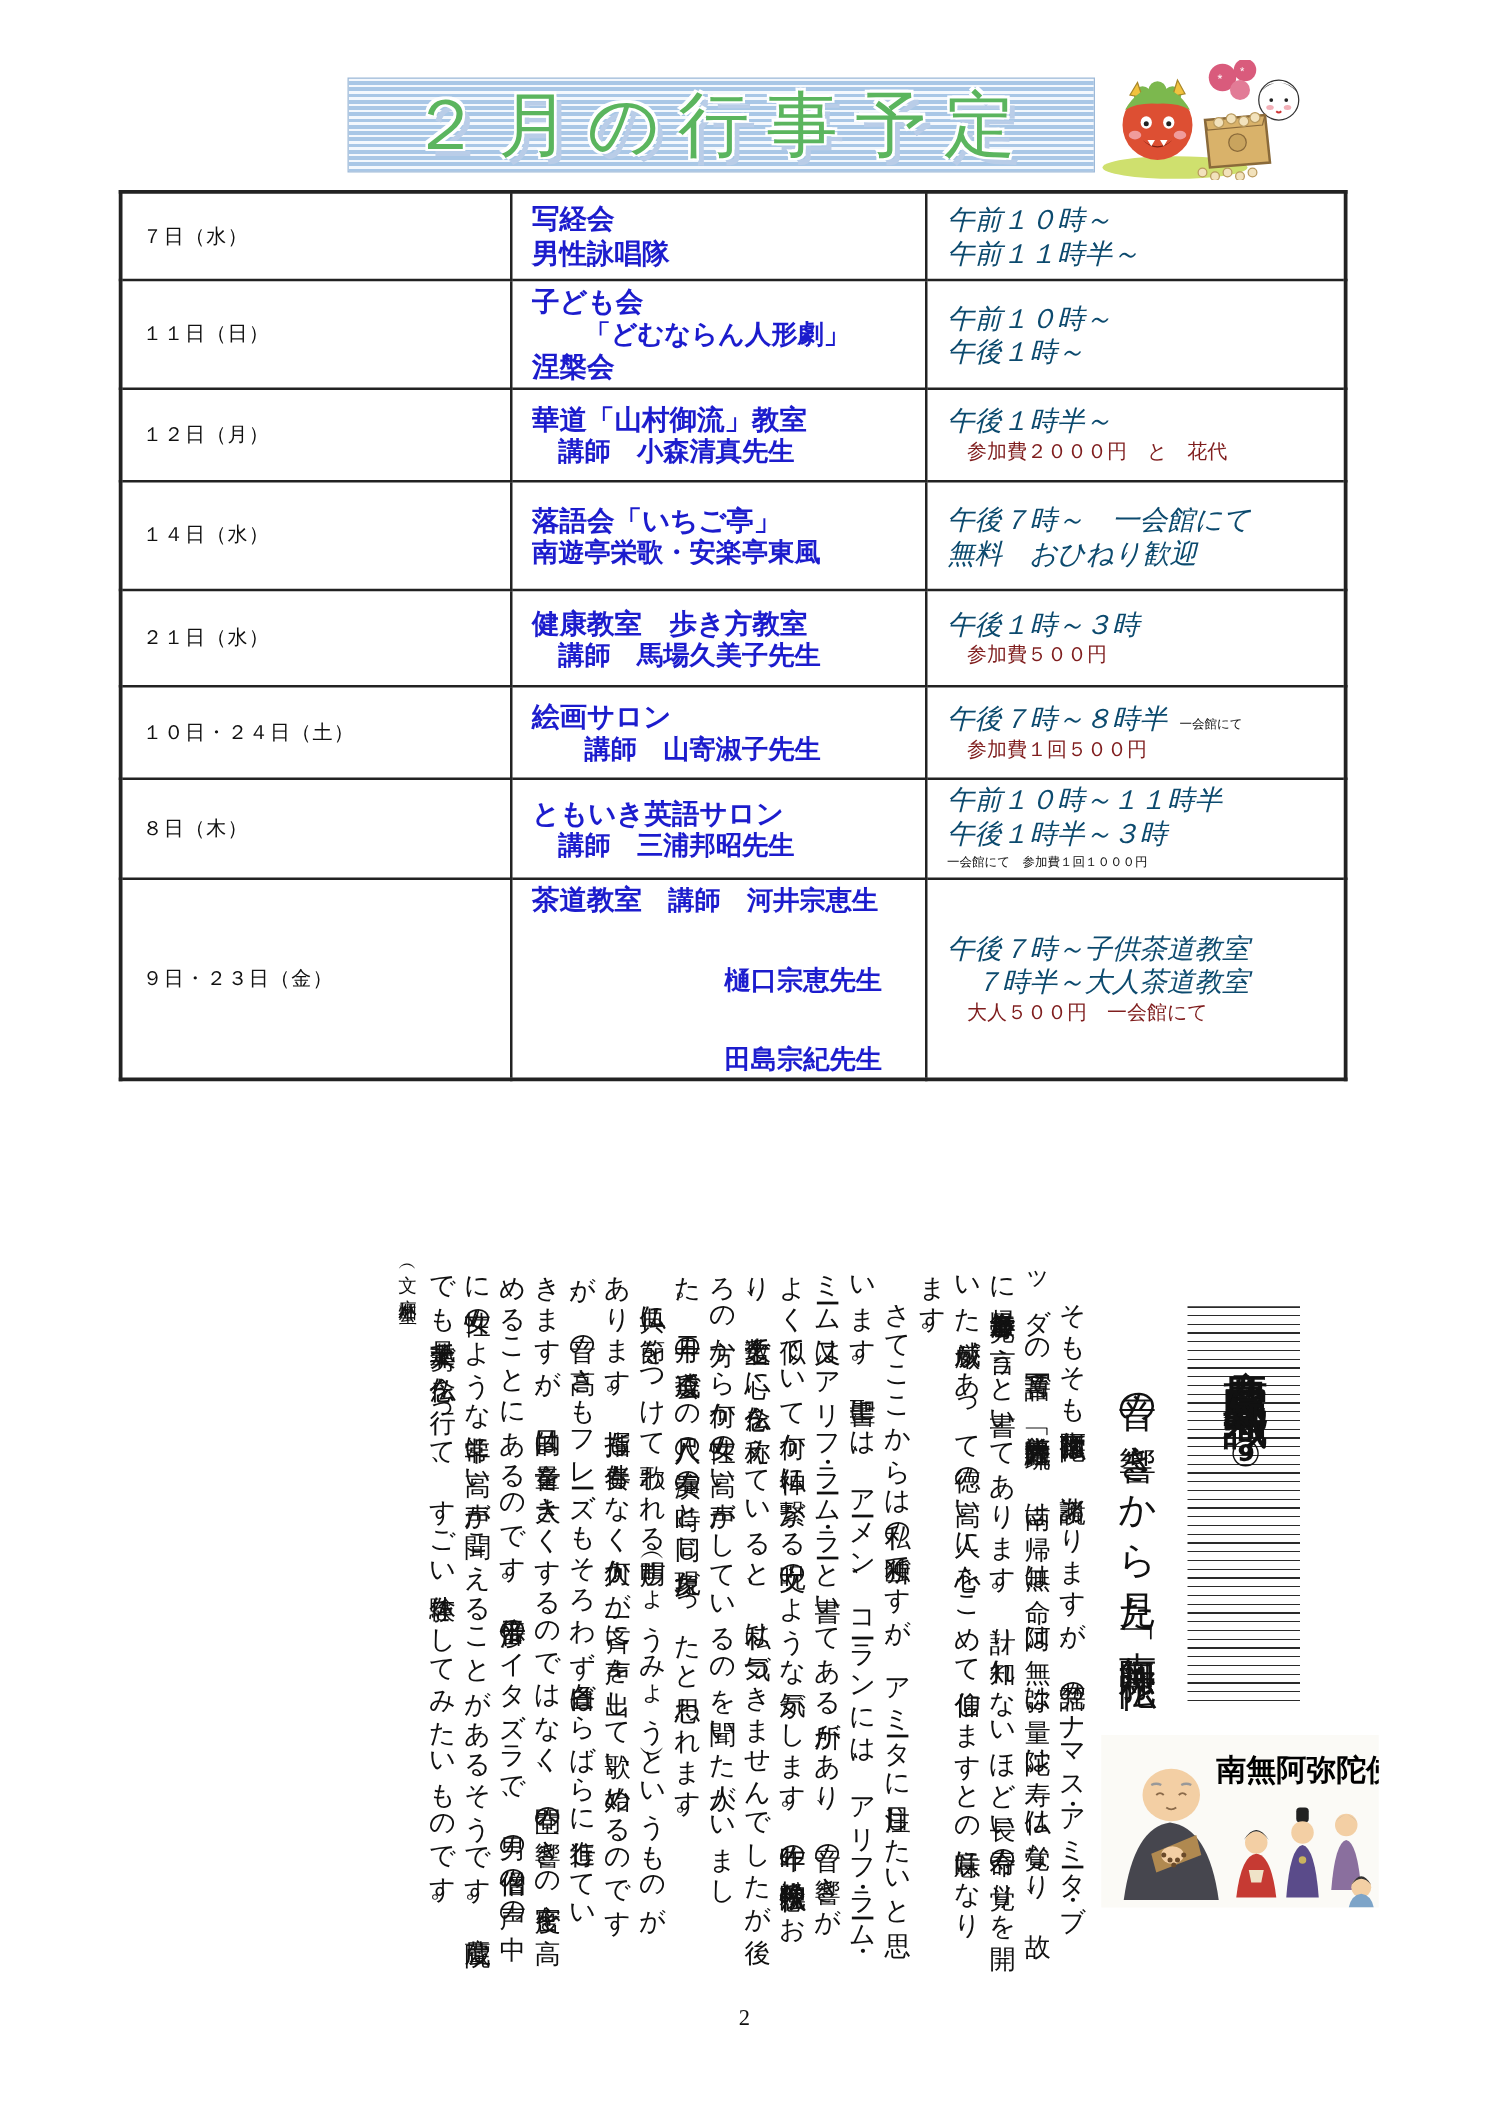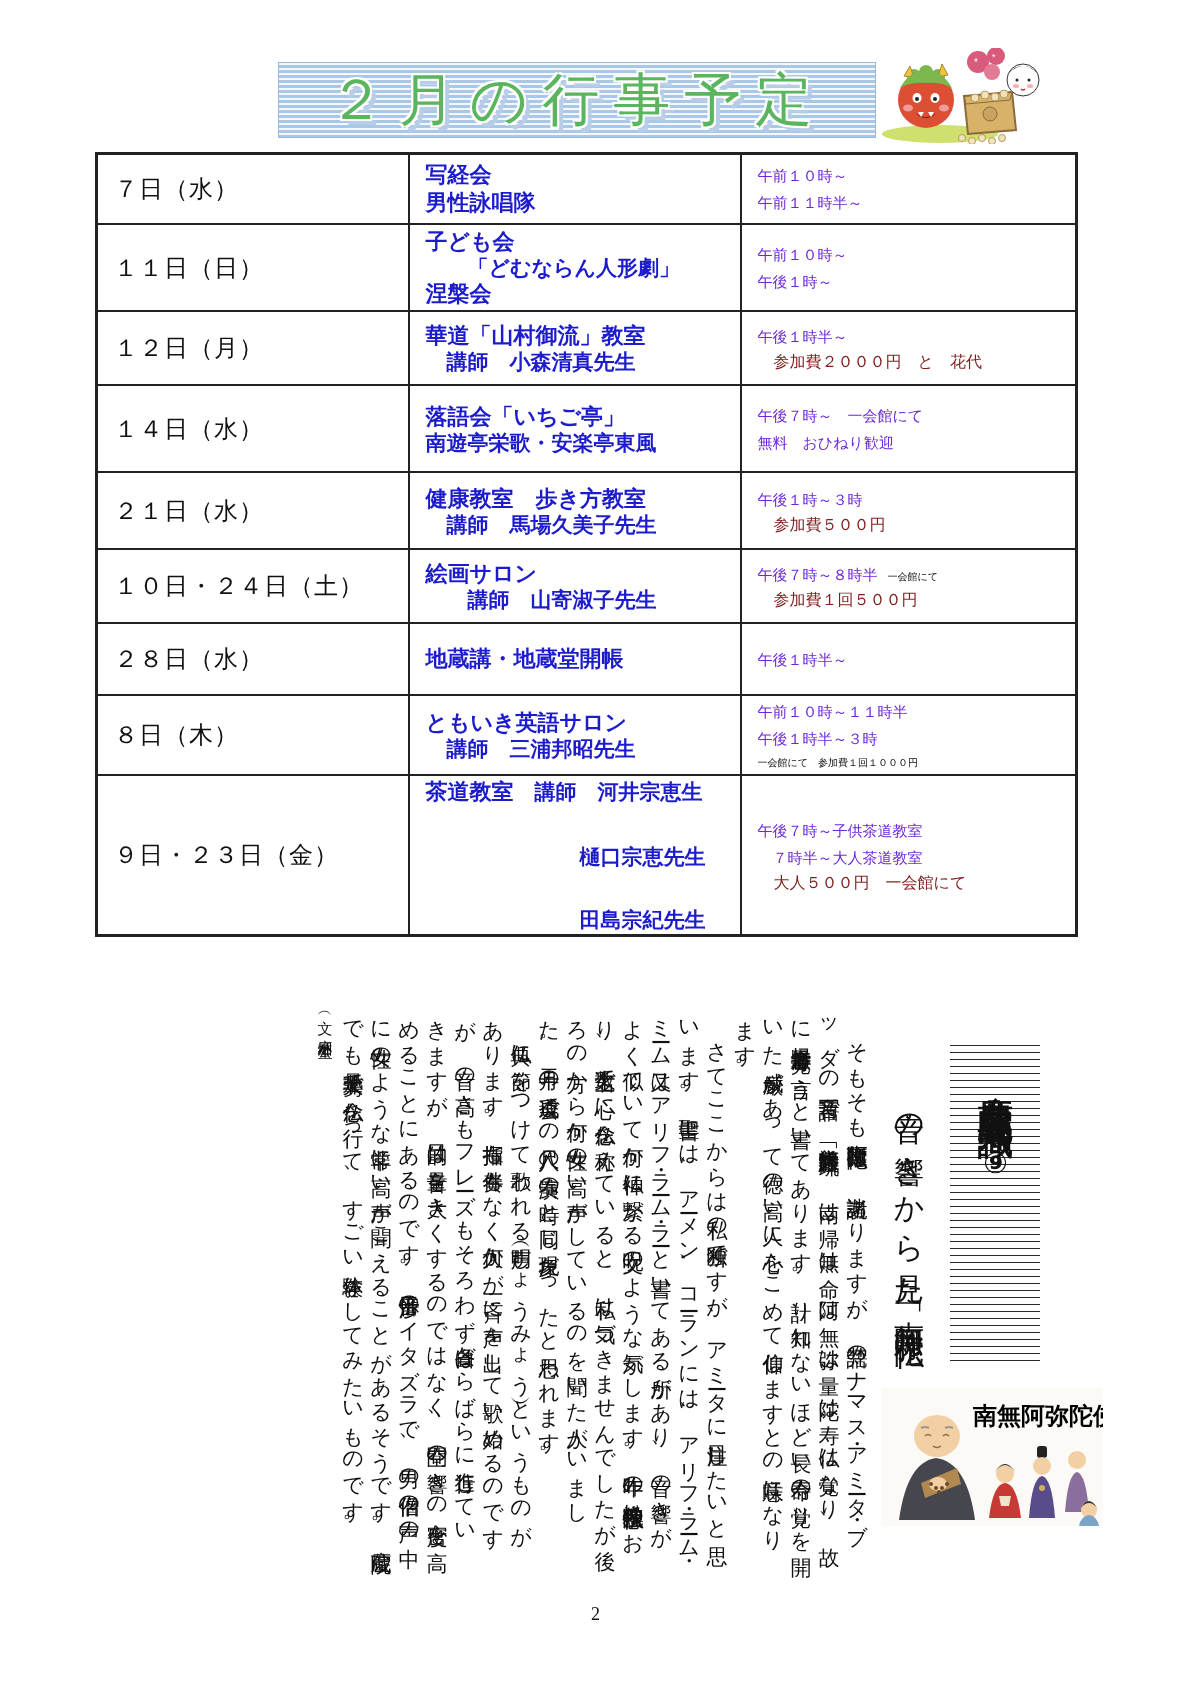--- a/index.html
+++ b/index.html
@@ -36,28 +36,28 @@
   .etable tr:nth-child(1) td{height:64px}
   .etable tr:nth-child(2) td{height:81px}
   .etable tr:nth-child(3) td{height:68px}
   .etable tr:nth-child(4) td{height:81px}
   .etable tr:nth-child(5) td{height:71px}
   .etable tr:nth-child(6) td{height:68px}
   .etable tr:nth-child(7) td{height:66px}
   .etable tr:nth-child(8) td{height:69px}
   .etable tr:nth-child(9) td{height:83px}
   .etable tr:nth-child(10) td{height:84px}
-  .c-date{font-size:24px;letter-spacing:1px;}
+  .c-date{font-size:16px;letter-spacing:1px;}
   .c-ev{color:#1c1ccd;font-weight:bold;}
   .c-tm{}
   .line{white-space:nowrap;}
   .al-r{text-align:right;padding-right:34px;margin-top:39px;}
   .ev{font-size:22px;line-height:28px;color:#1c1ccd;font-weight:bold;text-align:center;}
   .ev-sm{font-size:21px;line-height:24px;color:#1c1ccd;font-weight:bold;}
-  .tm{font-size:15px;line-height:27px;color:#6d28d9;}
+  .tm{font-size:22px;line-height:27px;color:#0c4a6e;font-style:italic;}
   .tm-sm{font-size:16px;line-height:23px;color:#7f1d1d;}
   .tm-xs{font-size:10px;line-height:19px;color:#111;}
 
   
   .article{position:absolute;left:95px;top:990px;width:1000px;height:640px;}
   .atitle{
     position:absolute;left:855px;top:55px;width:90px;height:322px;
     background:repeating-linear-gradient(180deg,#2a2a2a 0 1px,transparent 1px 7px);
     display:flex;justify-content:center;
     padding:0;
@@ -226,29 +226,20 @@
         <td class="c-ev">
           <div class="line"><span class="ev">絵画サロン</span></div>
           <div class="line"><span class="ev-sm">　　講師　山寄淑子先生</span></div>
         </td>
         <td class="c-tm">
           <div class="line"><span class="tm">午後７時～８時半</span><span class="tm-xs">　一会館にて</span></div>
           <div class="line"><span class="tm-sm">　参加費１回５００円</span></div>
         </td>
       </tr>
       <tr>
-        <td class="c-date">２８日（水）</td>
-        <td class="c-ev">
-          <div class="line"><span class="ev">地蔵講・地蔵堂開帳</span></div>
-        </td>
-        <td class="c-tm">
-          <div class="line"><span class="tm">午後１時半～</span></div>
-        </td>
-      </tr>
-      <tr>
         <td class="c-date">８日（木）</td>
         <td class="c-ev">
           <div class="line"><span class="ev">ともいき英語サロン</span></div>
           <div class="line"><span class="ev-sm">　講師　三浦邦昭先生</span></div>
         </td>
         <td class="c-tm">
           <div class="line"><span class="tm">午前１０時～１１時半</span></div>
           <div class="line"><span class="tm">午後１時半～３時</span></div>
           <div class="line"><span class="tm-xs">一会館にて　参加費１回１０００円</span></div>
         </td>

